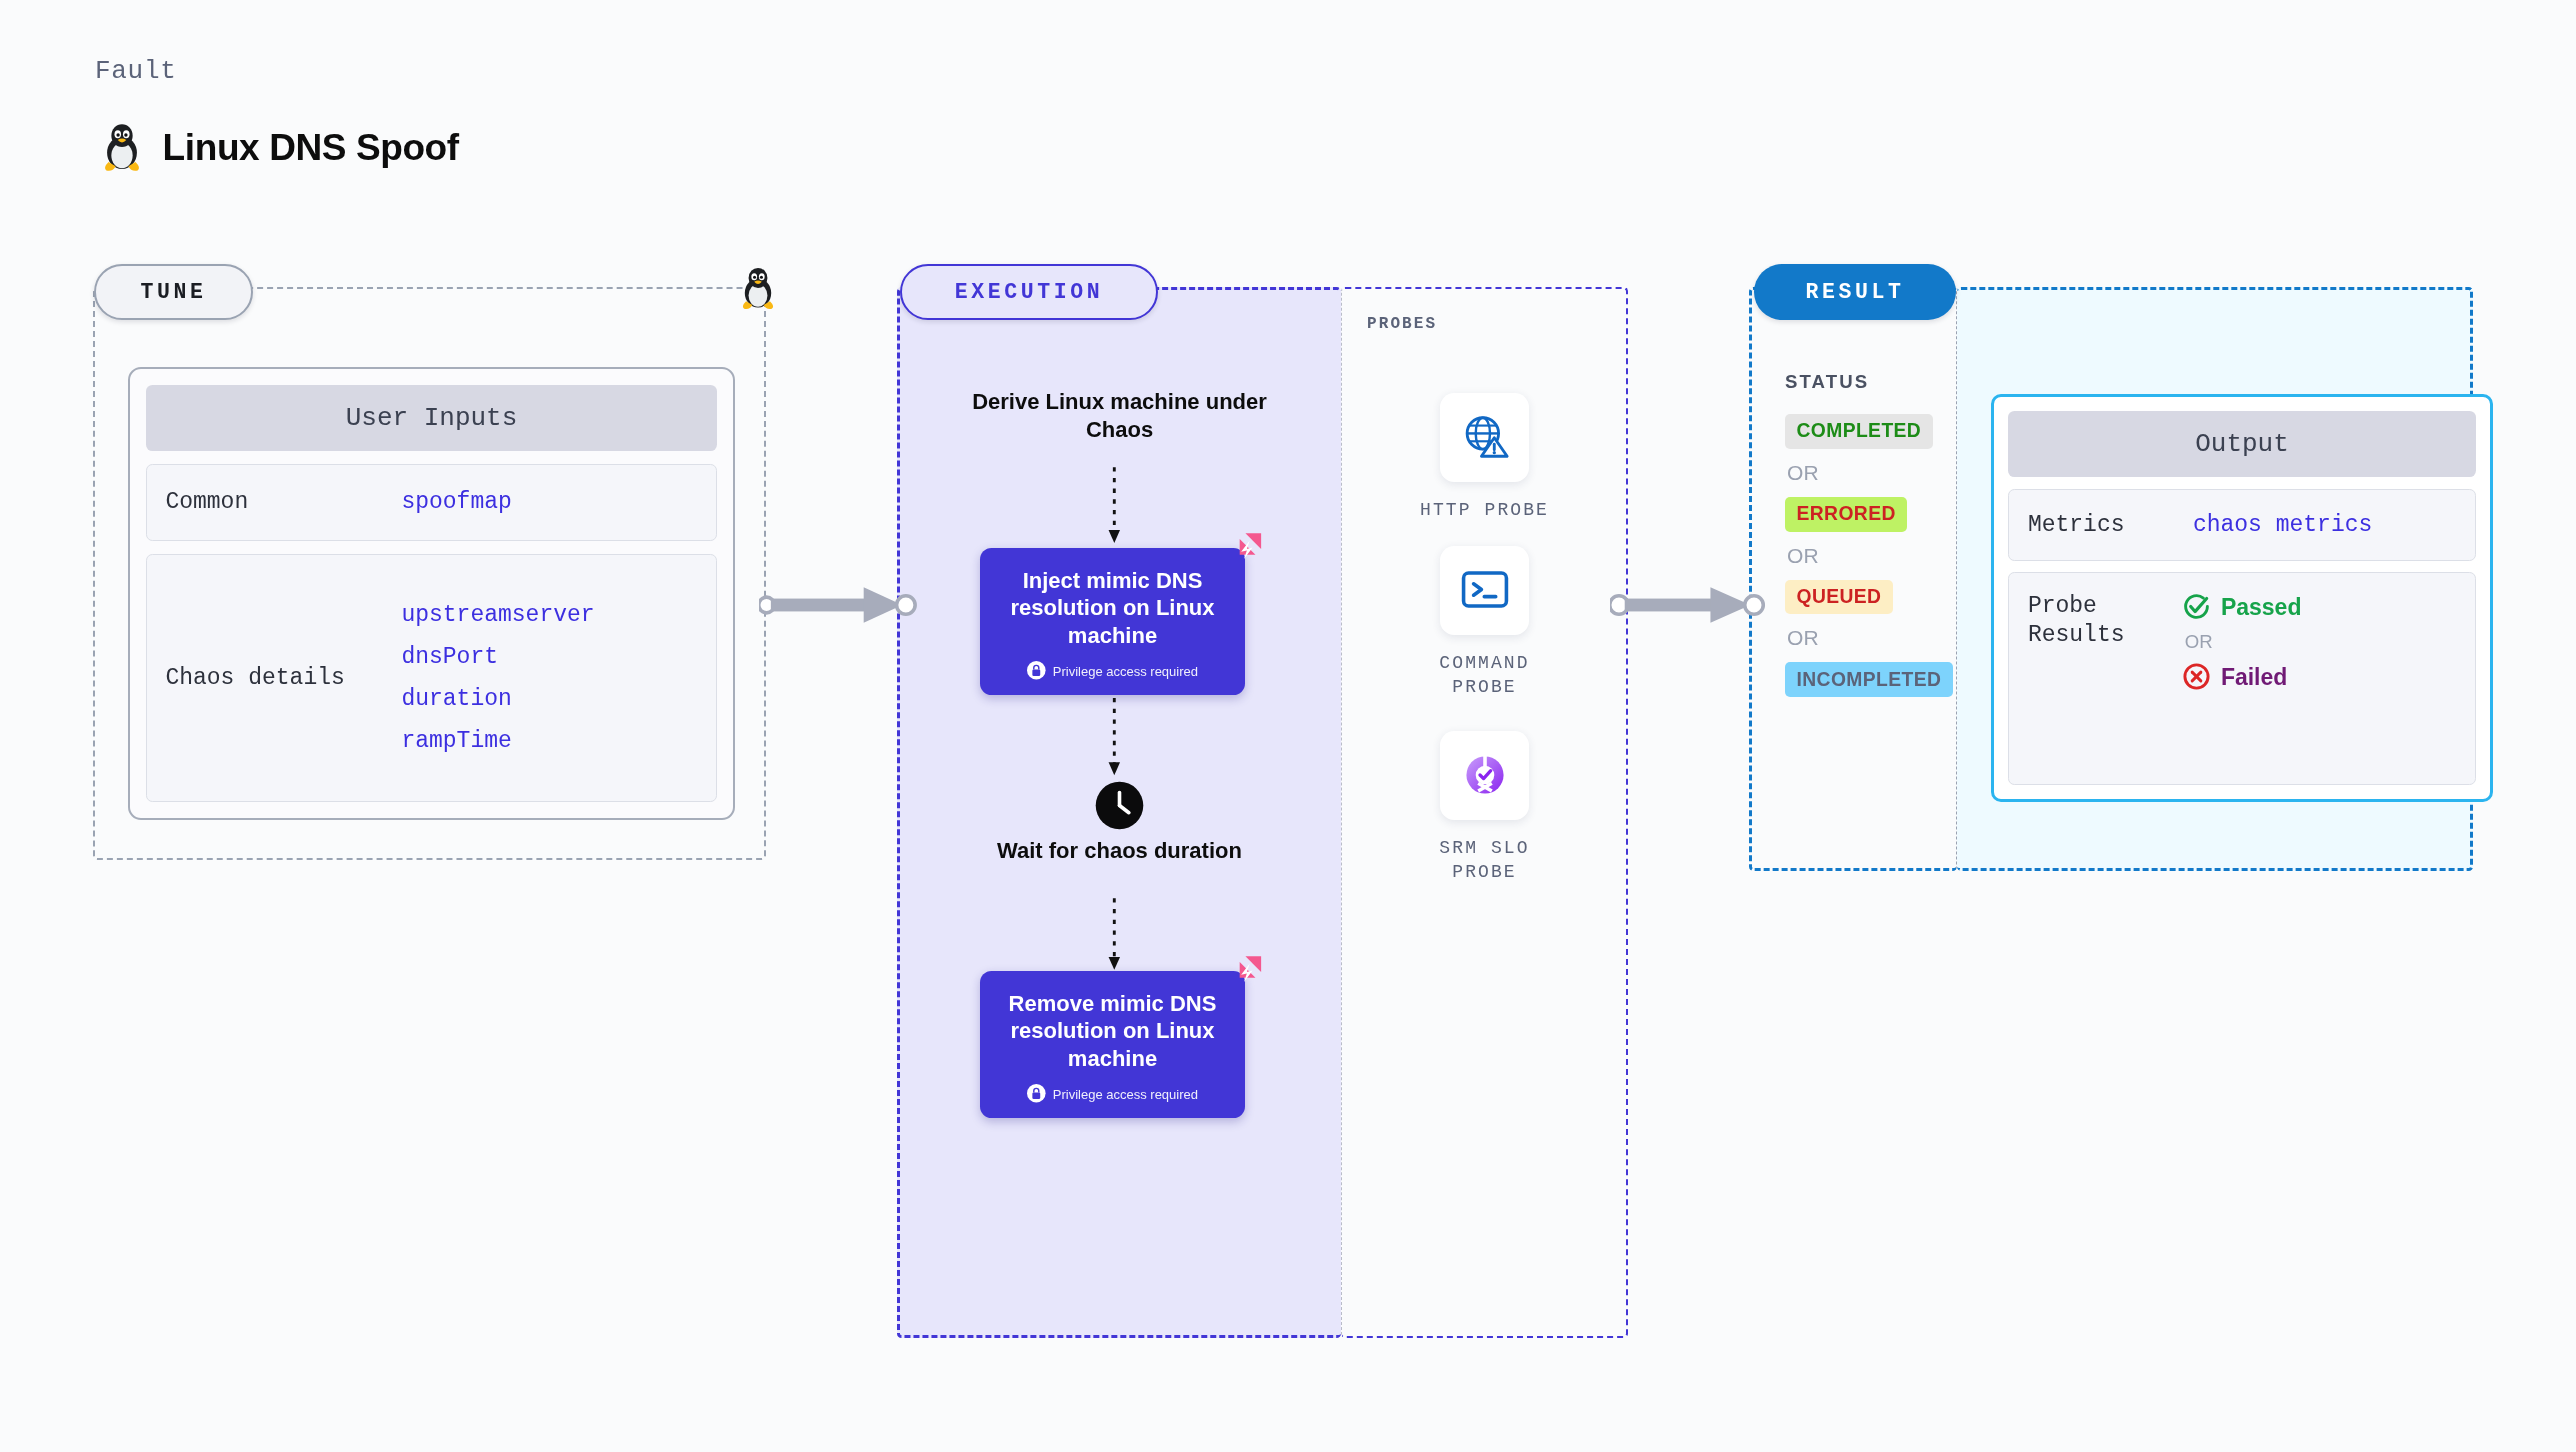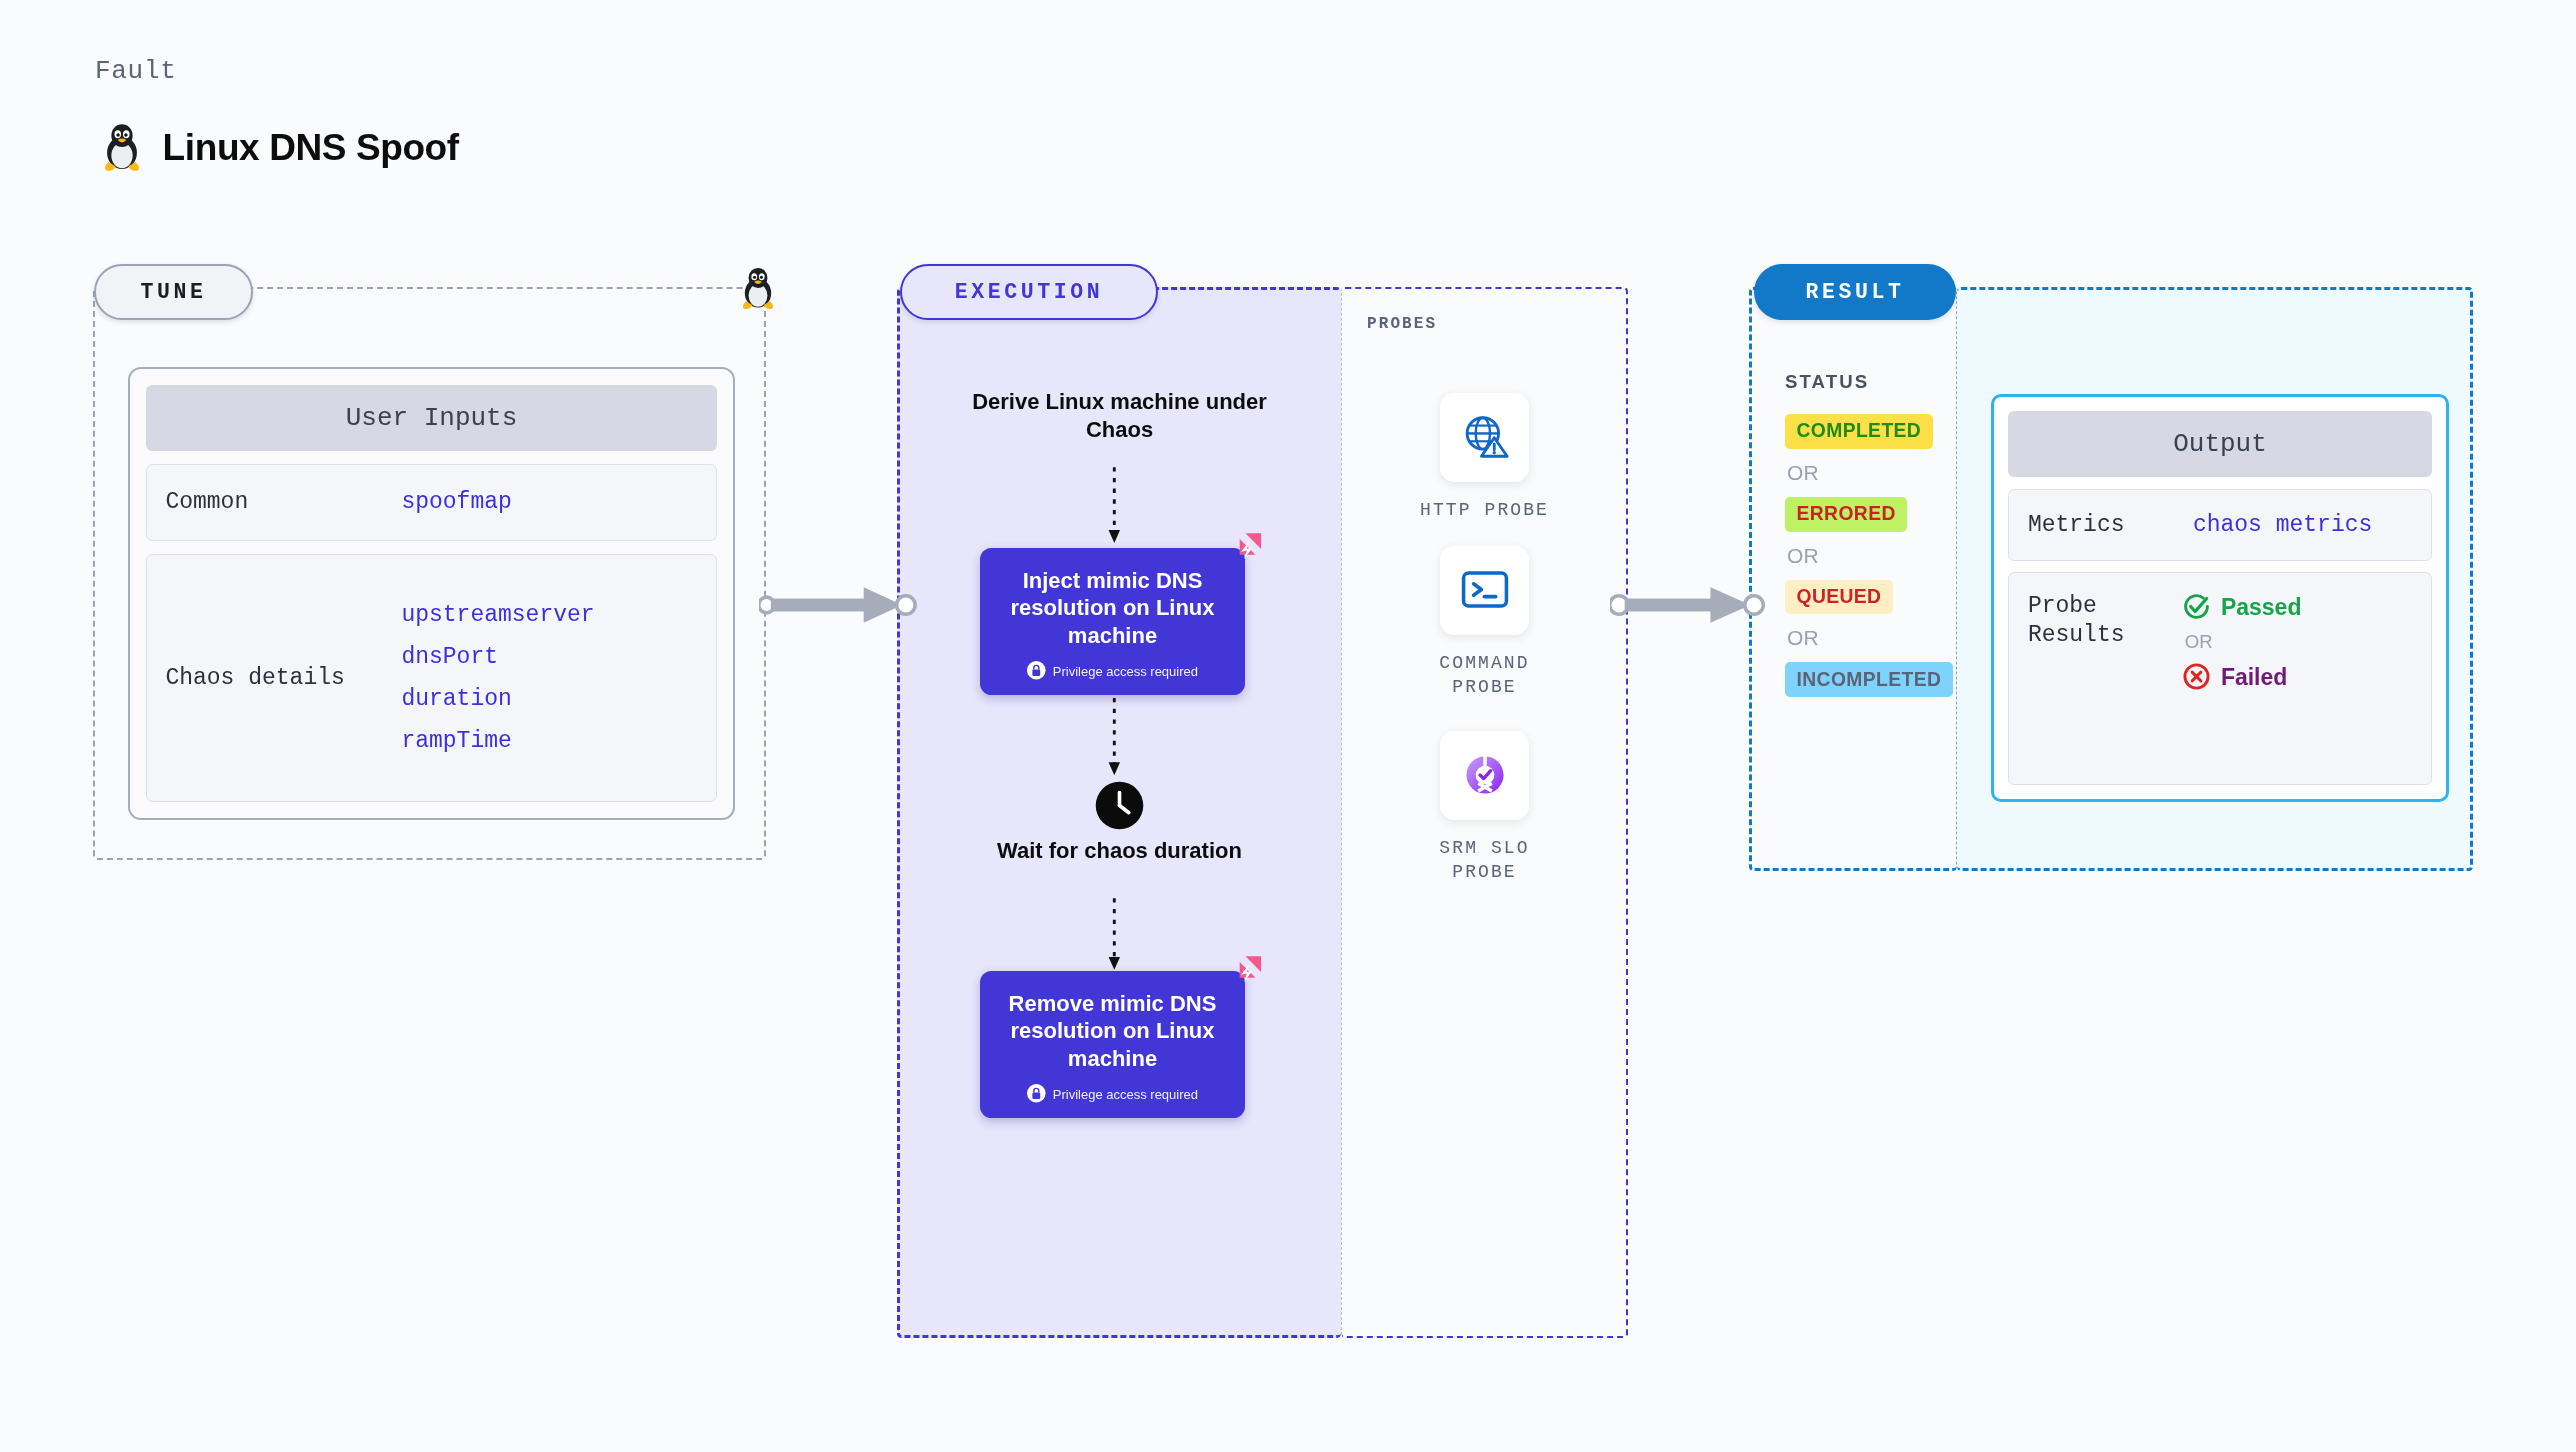--- a/index.html
+++ b/index.html
@@ -197,21 +197,21 @@
     font-size: 19.3px; font-weight: bold; letter-spacing: 0.4px;
   }
   .or-text {
     font-size: 21px; color: #9aa1b0; margin: 12px 0 12px 2.1px;
     font-family: "Liberation Sans", sans-serif;
   }
 
   
   .output-card {
     position: absolute; left: 1991px; top: 394px;
-    width: 458px; height: 408px;
+    width: 502px; height: 408px;
     border: 3.6px solid #2bb4ef; border-radius: 10px;
     background: #ffffff; padding: 14.3px;
     display: flex; flex-direction: column; gap: 11.5px;
   }
   .out-metrics { height: 72px; }
   .out-results { flex: 1; align-items: flex-start; padding-top: 18.6px; }
   .res-key {
     font-family: "Liberation Mono", monospace;
     font-size: 23px; color: #2d313c; width: 154px;
     flex-shrink: 0; line-height: 1.25;
@@ -438,21 +438,21 @@
           <polyline points="28,35 33,40 43,29" fill="none" stroke="#8b24ef" stroke-width="4.6" stroke-linecap="round" stroke-linejoin="round"></polyline>
         </svg>
       </span>
     </div>
     <div class="probe-label">SRM SLO
 PROBE</div>
   </div>
 
   <div class="status-title">STATUS</div>
   <div class="status-list">
-    <div class="status-badge" style="background:#fde047;color:#1d8c17;">COMPLETED</div>
+    <div class="status-badge" style="background:#e5e5e5;color:#1d8c17;">COMPLETED</div>
     <div class="or-text">OR</div>
     <div class="status-badge" style="background:#bef264;color:#cc2222;">ERRORED</div>
     <div class="or-text">OR</div>
     <div class="status-badge" style="background:#fdeec4;color:#cc2222;">QUEUED</div>
     <div class="or-text">OR</div>
     <div class="status-badge" style="background:#7dd3fc;color:#5b6379;">INCOMPLETED</div>
   </div>
 
   <div class="output-card">
     <div class="card-header">Output</div>

